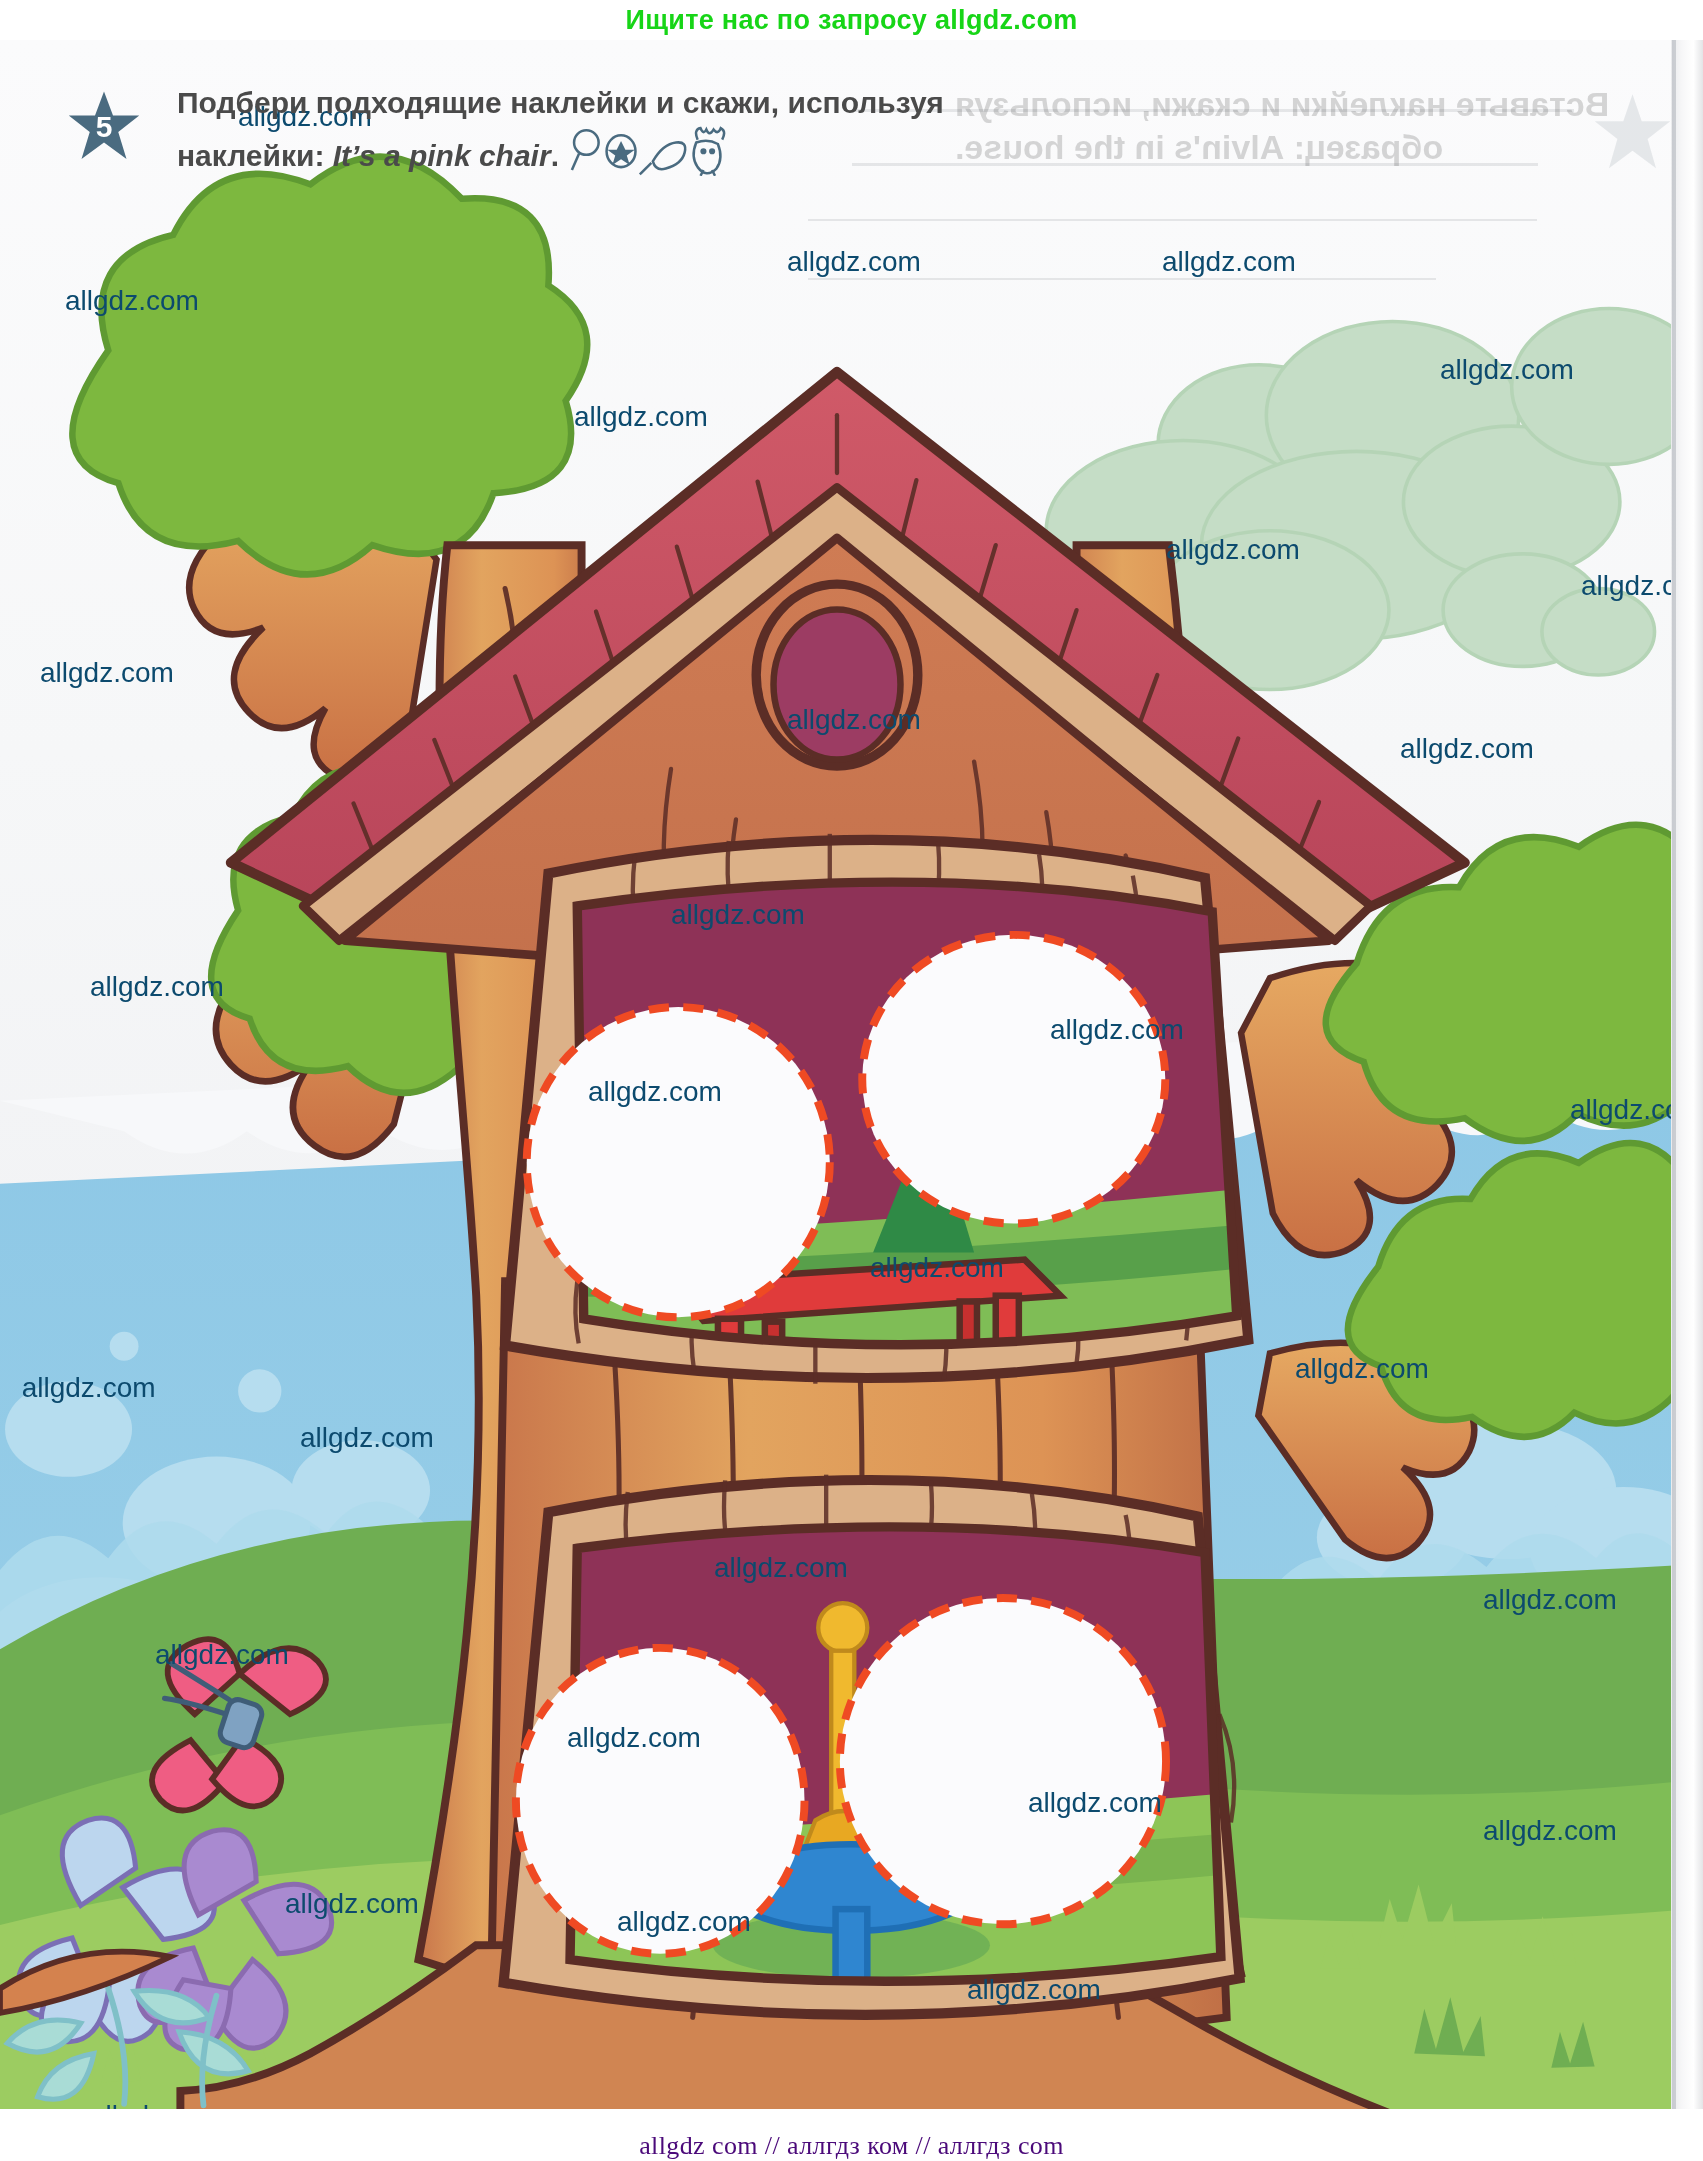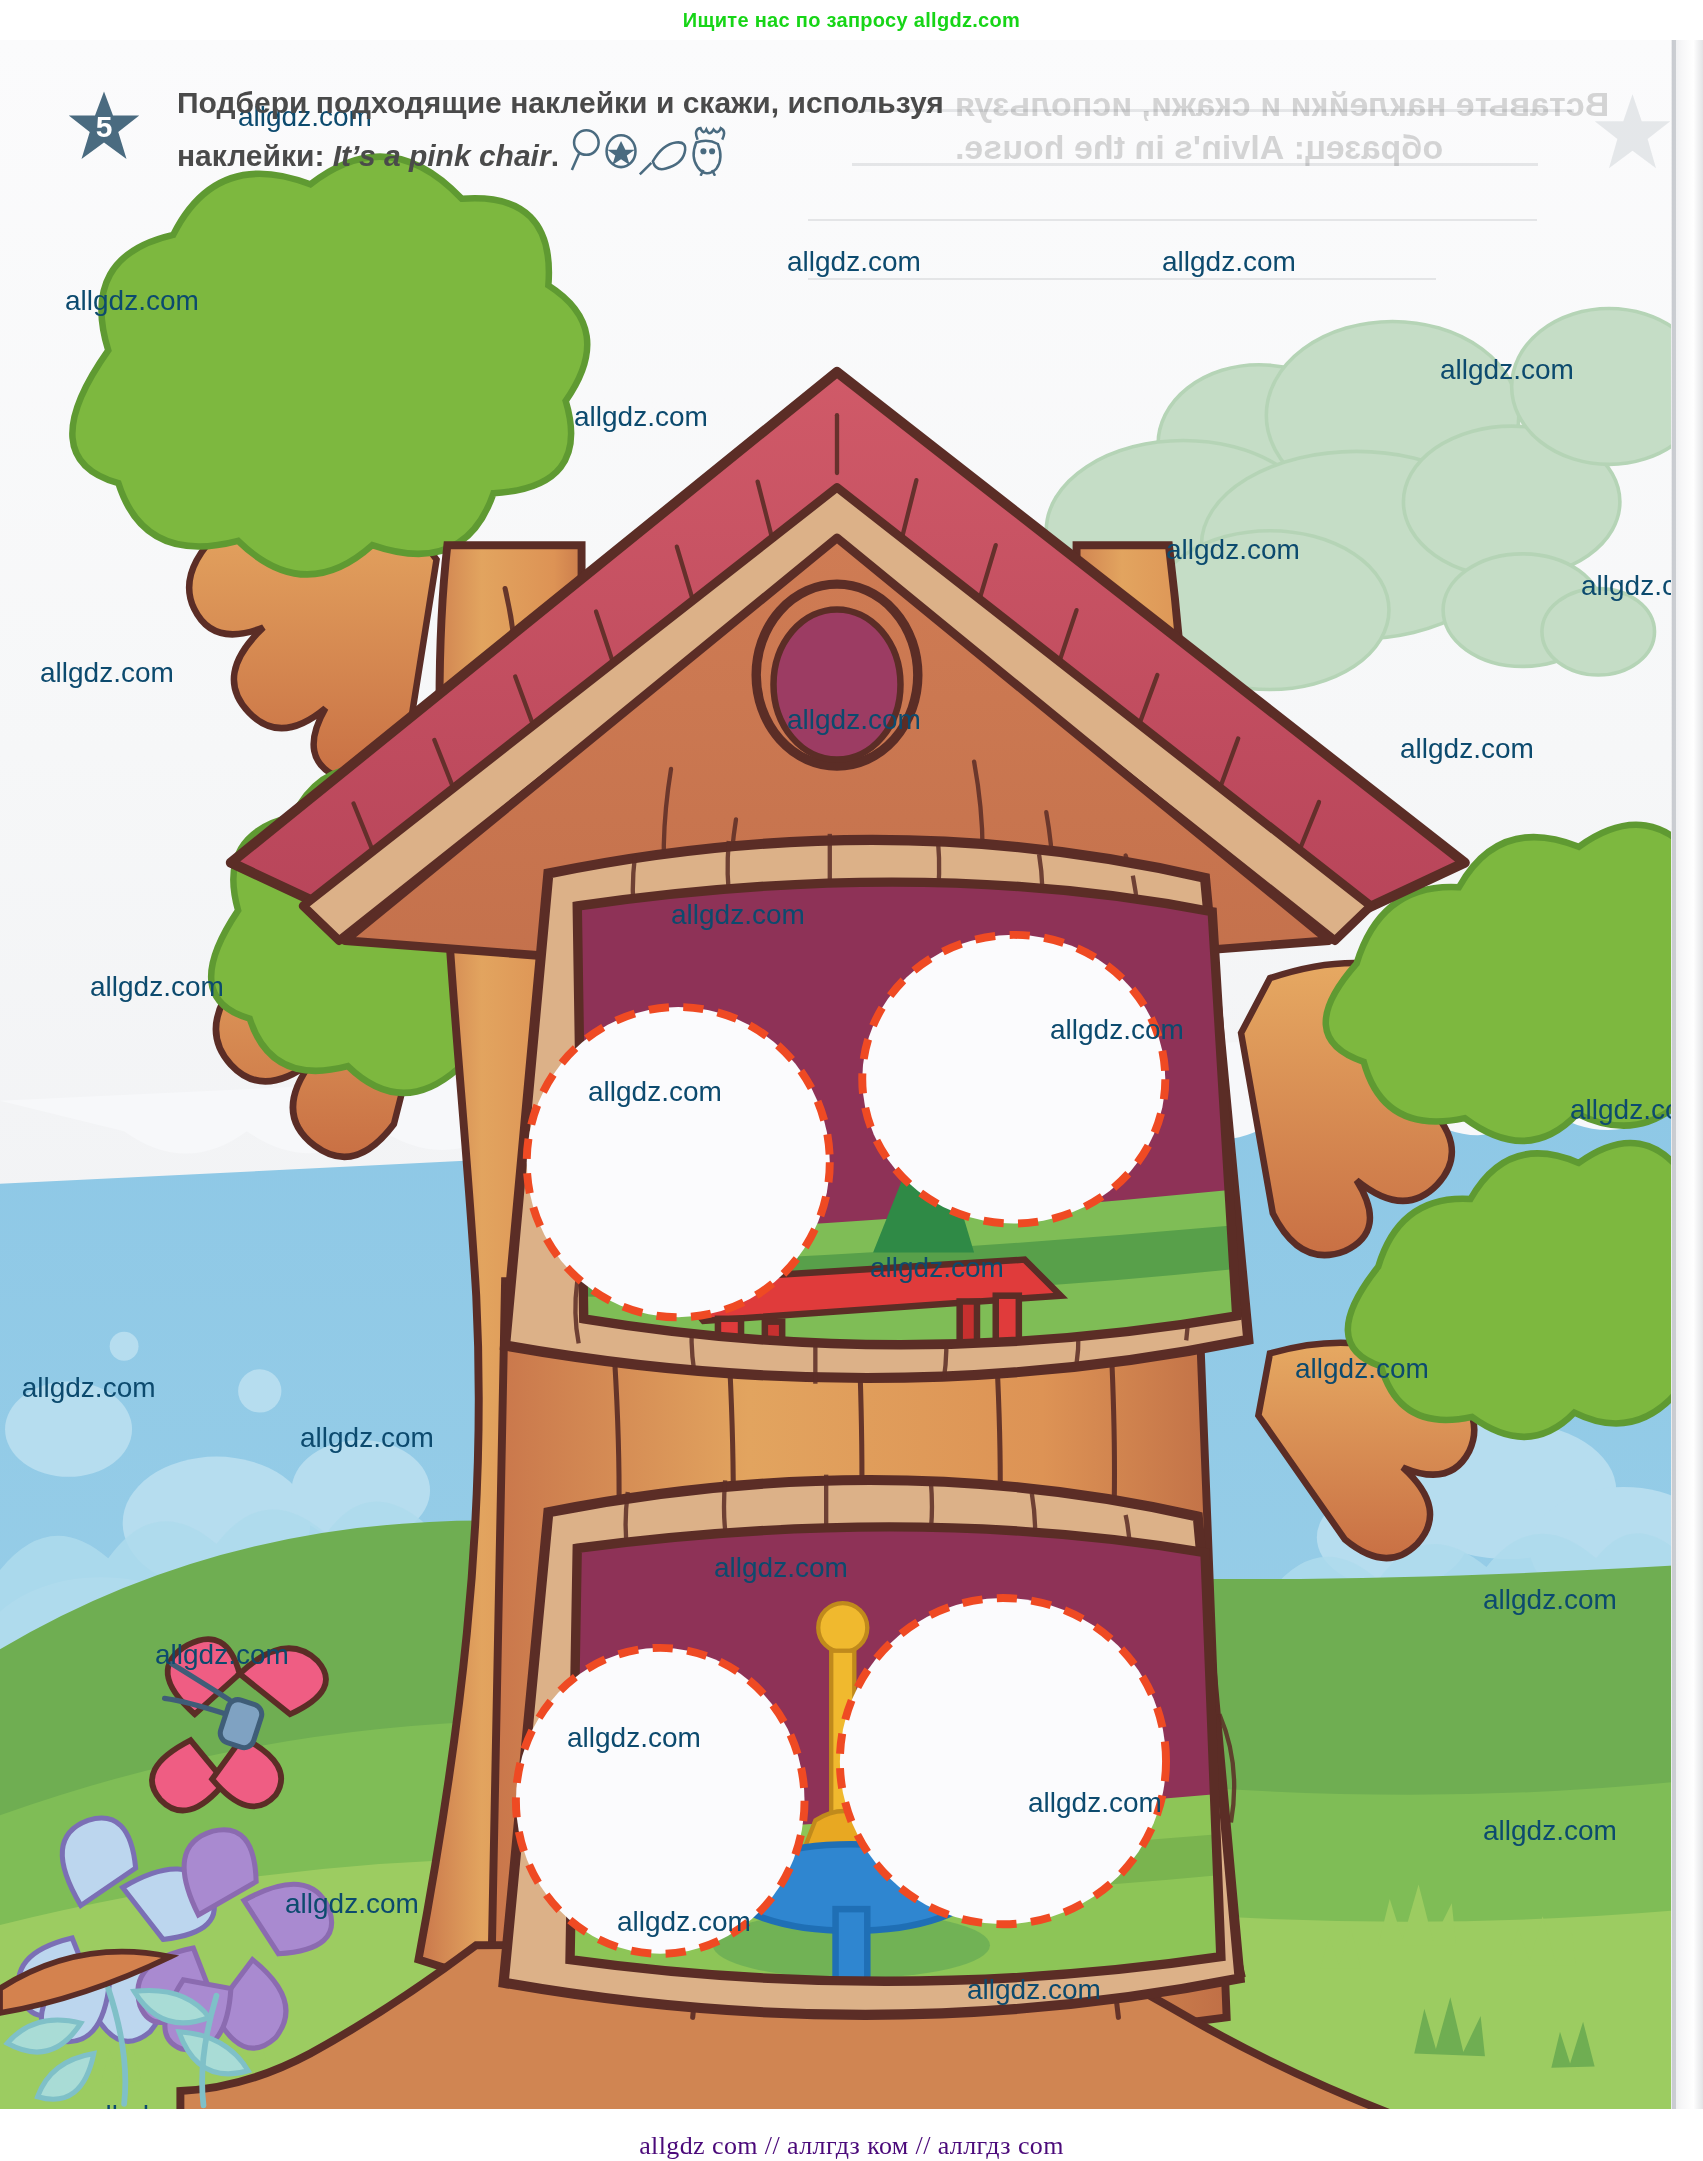--- a/index.html
+++ b/index.html
@@ -2,21 +2,21 @@
 <html style="font-size:11.5px"><head>
 <meta charset="utf-8">
 <style>
   html,body{margin:0;padding:0;background:#ffffff;}
   body{font-family:"Liberation Sans",sans-serif;}
   #page{position:relative;width:1703px;height:2161px;overflow:hidden;background:#ffffff;}
 
   
   #banner{position:absolute;left:0;top:0;width:1703px;height:40px;background:#ffffff;
           display:flex;align-items:center;justify-content:center;z-index:70;}
-  #banner .t{color:#17d517;font-weight:bold;font-size:20px;letter-spacing:0.3px;
+  #banner .t{color:#17d517;font-weight:bold;font-size:27px;letter-spacing:0.3px;
              font-family:"Liberation Sans",sans-serif;}
 
   
   #footer{position:absolute;left:0;bottom:0;width:1703px;height:52px;background:#ffffff;
           display:flex;align-items:flex-end;justify-content:center;z-index:70;}
   #footer .t{color:#4b0a7a;font-size:26px;letter-spacing:0.4px;font-family:"Liberation Serif",serif;}
 
   
   #sheet{position:absolute;left:0;top:40px;width:1703px;height:2069px;overflow:hidden;
          background:#f3f4f6;}

